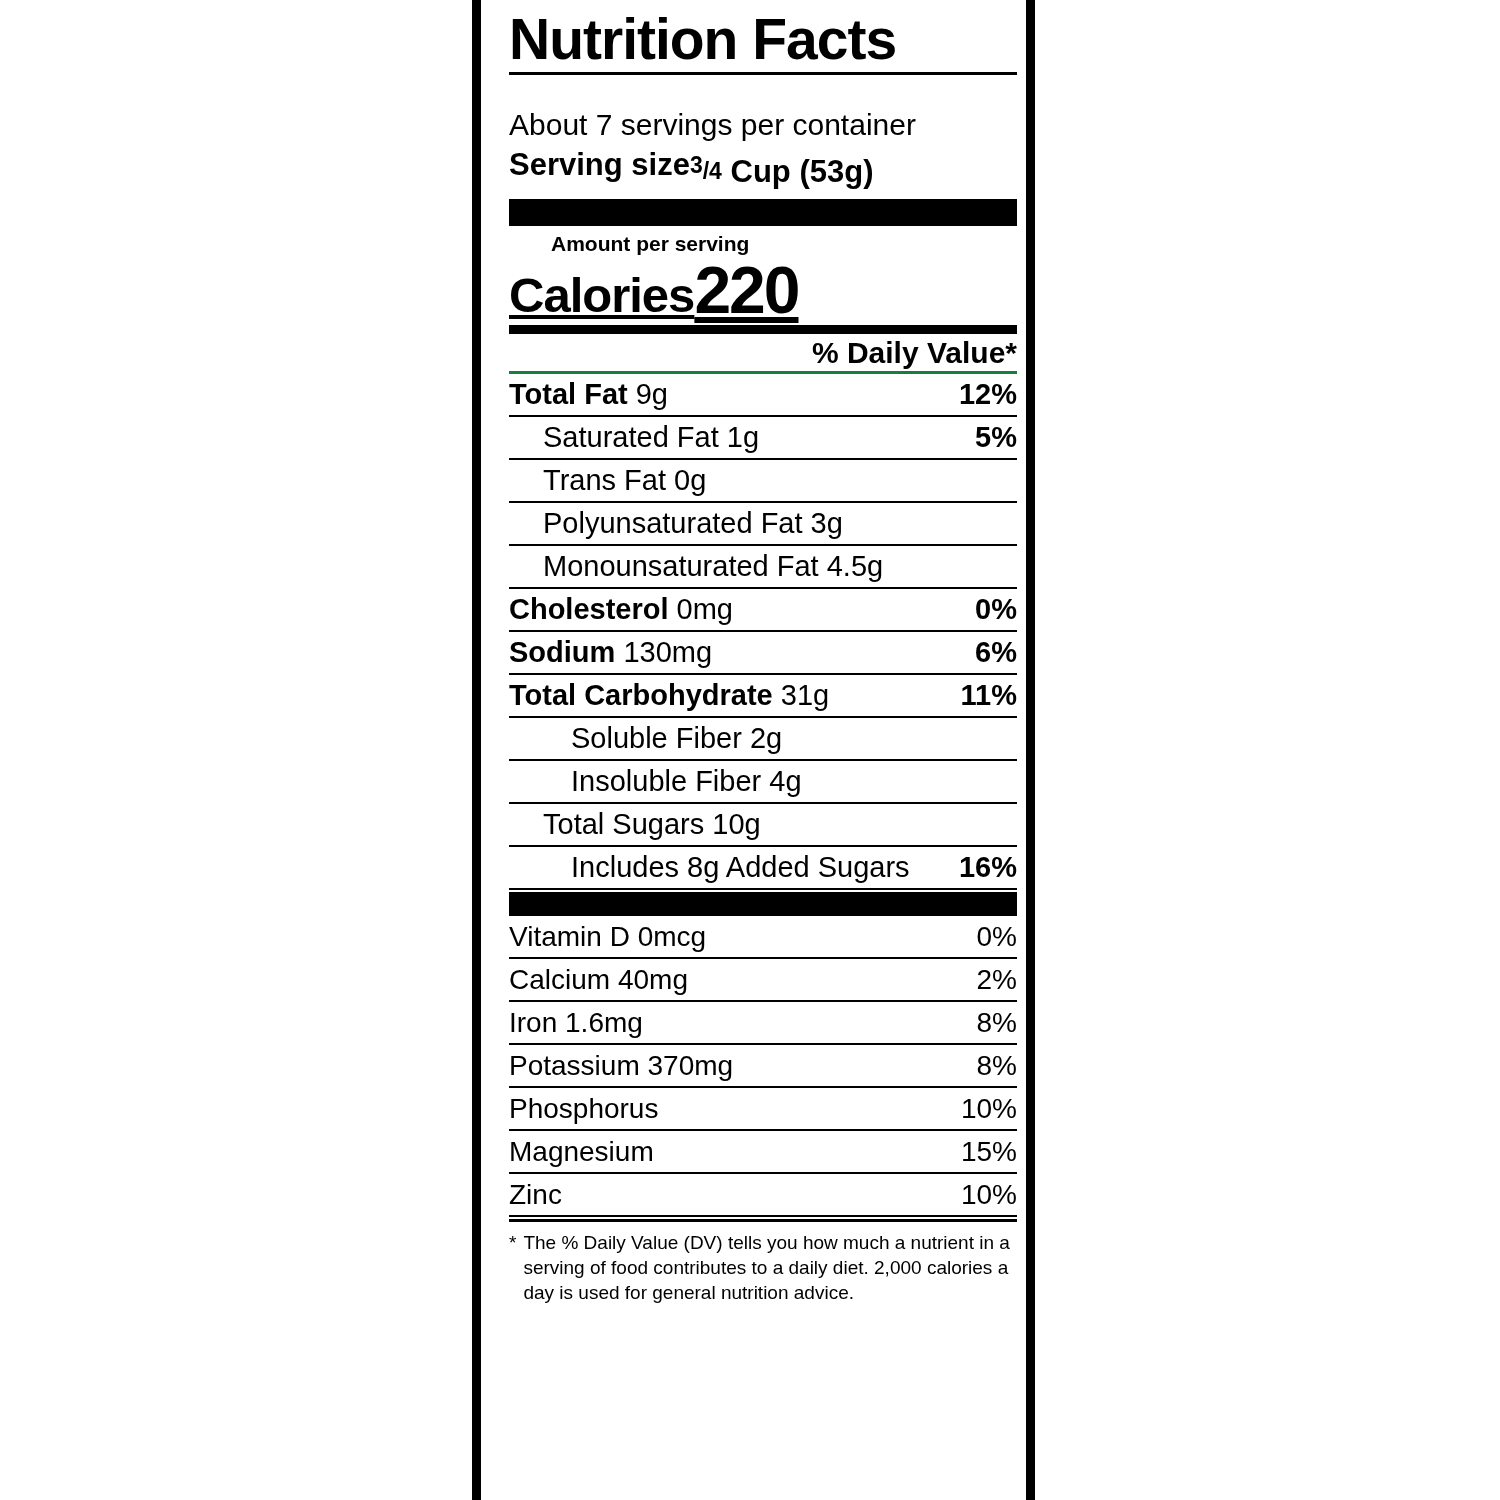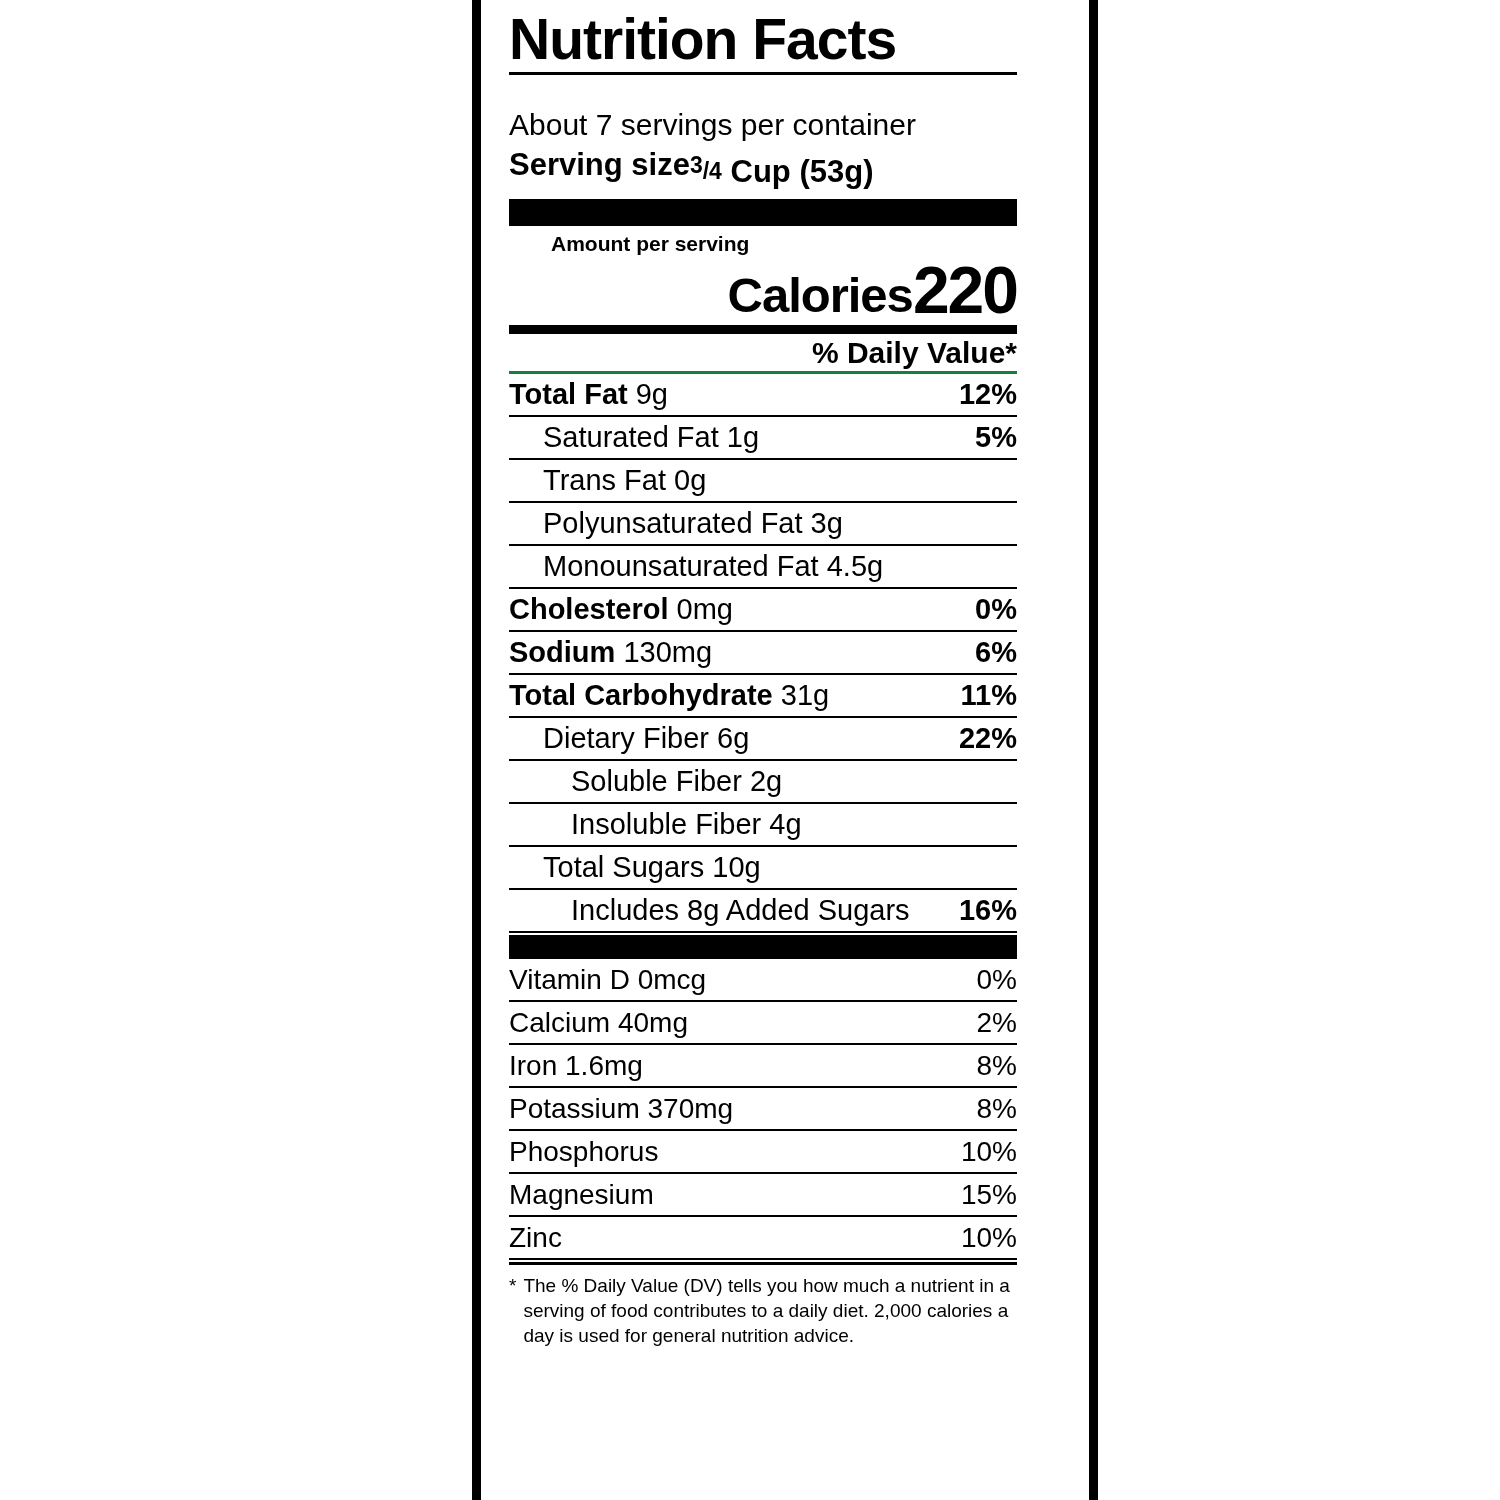--- a/index.html
+++ b/index.html
@@ -13,21 +13,21 @@
     font-family: "Liberation Sans", sans-serif;
     color: #000000;
     position: relative;
     overflow: hidden;
   }
 
   .panel {
     position: absolute;
     left: 472px;
     top: 0px;
-    width: 626px;
+    width: 563px;
     height: 1500px;
     border-left: 9px solid #000;
     border-right: 9px solid #000;
     box-sizing: border-box;
     background: #fff;
   }
 
   .inner {
     position: absolute;
     left: 28px;
@@ -77,25 +77,26 @@
   }
   .amount-per {
     font-weight: bold;
     font-size: 21px;
     line-height: 26px;
     padding-top: 5px;
     margin-left: 42px;
   }
   .calories-row {
     display: flex;
-    justify-content: flex-end;
+    justify-content: flex-start;
     align-items: flex-end;
     font-weight: bold;
     border-bottom: 9px solid #000;
     padding-bottom: 2px;
+    text-decoration: underline;
   }
   .calories-label {
     font-size: 49px;
     line-height: 56px;
     letter-spacing: -1px;
   }
   .calories-value {
     font-size: 66px;
     line-height: 66px;
     letter-spacing: -2px;
@@ -212,24 +213,20 @@
           <span class="dv">0%</span>
         </div>
         <div class="row">
           <span class="name"><b>Sodium</b> 130mg</span>
           <span class="dv">6%</span>
         </div>
         <div class="row">
           <span class="name"><b>Total Carbohydrate</b> 31g</span>
           <span class="dv">11%</span>
         </div>
-        <div class="row indent1">
-          <span class="name">Dietary Fiber 6g</span>
-          <span class="dv">22%</span>
-        </div>
         <div class="row indent2">
           <span class="name">Soluble Fiber 2g</span>
           <span class="dv"></span>
         </div>
         <div class="row indent2">
           <span class="name">Insoluble Fiber 4g</span>
           <span class="dv"></span>
         </div>
         <div class="row indent1">
           <span class="name">Total Sugars 10g</span>

